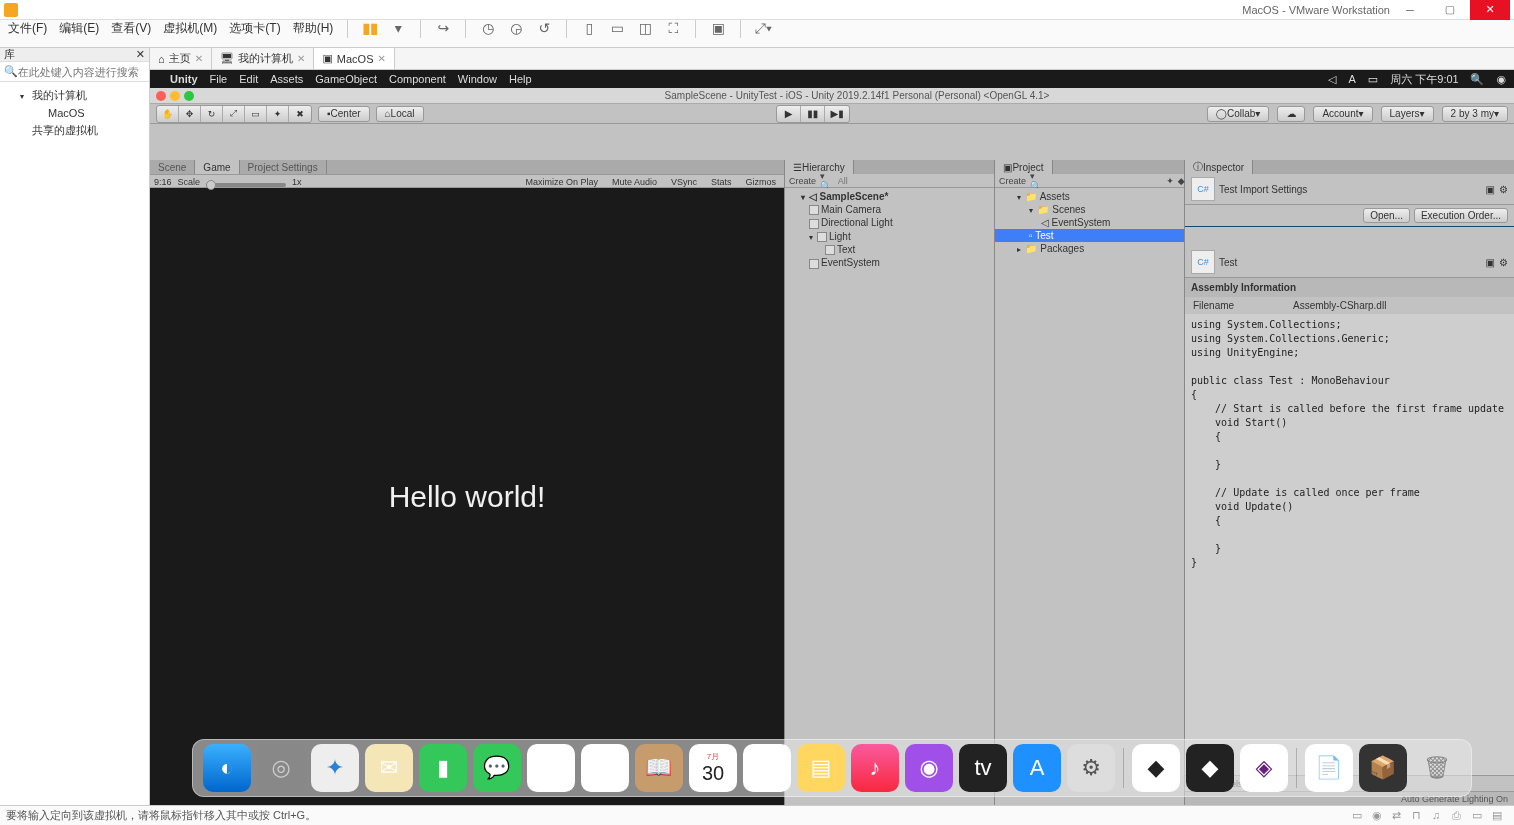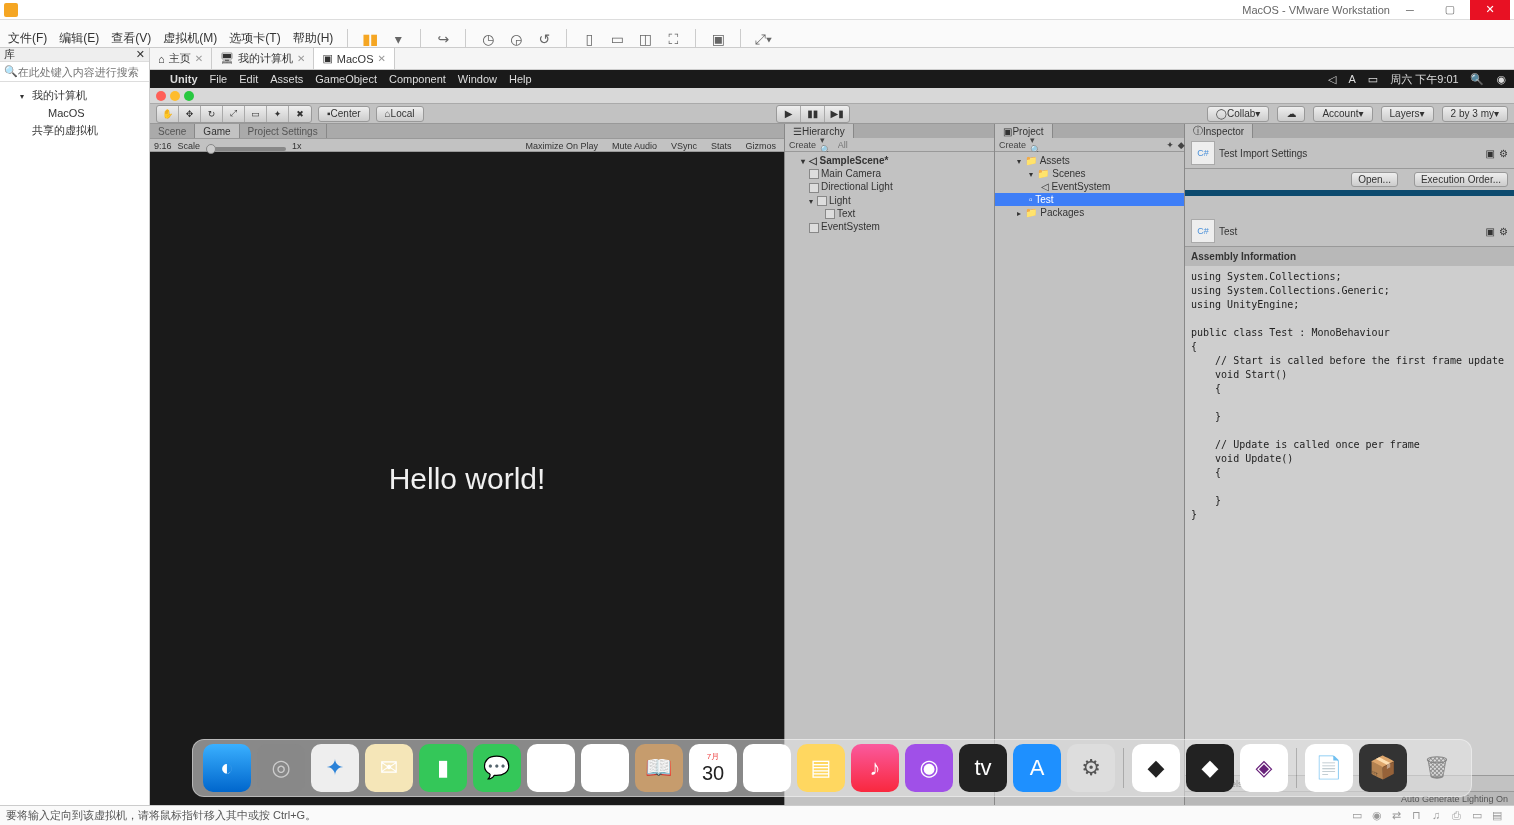--- a/index.html
+++ b/index.html
@@ -7,21 +7,21 @@
 
 
 .vm-titlebar { height:20px; background:#fff; display:flex; align-items:center; padding:0 4px; border-bottom:1px solid #ddd;text-align:right; }
 .vm-titlebar .vm-icon { width:14px; height:14px; background:#f5a623; border-radius:2px; margin-right:6px; }
 .vm-titlebar .title { flex:1; color:#666; font-size:11px; }
 .vm-titlebar .winbtns { display:flex; }
 .vm-titlebar .winbtn { width:40px; height:20px; display:flex; align-items:center; justify-content:center; color:#666; }
 .vm-titlebar .winbtn.close { background:#e81123; color:#fff; }
 
 
-.vm-menubar { height:28px; background:#fafafa; display:flex; align-items:flex-end; padding:0 8px; border-bottom:1px solid #ccc; gap:12px; }
+.vm-menubar { height:28px; background:#fafafa; display:flex; align-items:flex-start; padding:0 8px; border-bottom:1px solid #ccc; gap:12px; }
 .vm-menubar .mitem { font-size:12px; color:#333; cursor:pointer; }
 .vm-menubar .sep { width:1px; height:18px; background:#ccc; margin:0 2px; }
 .vm-menubar .tb-icon { width:16px; height:16px; display:flex; align-items:center; justify-content:center; color:#666; font-size:14px; }
 .vm-menubar .pause { color:#f5a623; font-weight:bold; }
 
 
 .vm-body { display:flex; height:calc(100% - 48px - 20px); }
 .vm-sidebar { width:150px; background:#fff; border-right:1px solid #ccc; display:flex; flex-direction:column; }
 .vm-sidebar .lib-hdr { height:14px; background:#eee; font-size:11px; padding:0 4px; display:flex; align-items:center; justify-content:space-between; border-bottom:1px solid #ddd; }
 .vm-sidebar .search { height:20px; display:flex; align-items:center; padding:0 4px; border-bottom:1px solid #ddd; }
@@ -58,21 +58,21 @@
 .unity-toolbar { height:20px; background:#c2c2c2; display:flex; align-items:center; padding:0 6px; border-bottom:1px solid #999; gap:2px; }
 .unity-toolbar .tool-grp { display:flex; border:1px solid #999; border-radius:3px; overflow:hidden; background:linear-gradient(#eee,#ccc); }
 .unity-toolbar .tool-btn { width:22px; height:16px; display:flex; align-items:center; justify-content:center; font-size:9px; border-right:1px solid #aaa; cursor:pointer; }
 .unity-toolbar .tool-btn:last-child { border-right:none; }
 .unity-toolbar .txt-btn { padding:0 8px; height:16px; display:flex; align-items:center; border:1px solid #999; border-radius:3px; background:linear-gradient(#eee,#ccc); font-size:10px; cursor:pointer; margin-left:4px; }
 .unity-toolbar .play-grp { display:flex; border:1px solid #999; border-radius:3px; background:linear-gradient(#eee,#ccc); margin:0 auto; }
 .unity-toolbar .play-btn { width:24px; height:16px; display:flex; align-items:center; justify-content:center; font-size:10px; border-right:1px solid #aaa; cursor:pointer; }
 .unity-toolbar .play-btn:last-child { border-right:none; }
 .unity-toolbar .right-grp { display:flex; gap:4px; align-items:center; }
 
-.unity-body { flex:1; display:flex; min-height:0; }
+.unity-body { flex:1; display:flex; min-height:0;margin-top:36px; }
 .panel { display:flex; flex-direction:column; background:#c2c2c2; border-right:1px solid #888; }
 .panel-tabs { height:14px; display:flex; align-items:stretch; background:#aaa; font-size:10px; }
 .panel-tab { padding:0 8px; background:#c2c2c2; border-right:1px solid #888; display:flex; align-items:center; cursor:pointer; }
 .panel-tab.inactive { background:#aaa; color:#555; }
 .panel-sub { height:14px; display:flex; align-items:center; padding:0 4px; font-size:9px; color:#444; border-bottom:1px solid #999; gap:4px; }
 
 
 .game-panel { width:635px; }
 .game-view { flex:1; background:#1a1a1a; display:flex; align-items:center; justify-content:center; }
 .game-view .hello { color:#f0f0f0; font-size:30px; font-family:Arial,sans-serif; }
@@ -98,21 +98,21 @@
 .p-item.lvl2 { padding-left:34px; }
 .p-item.lvl3 { padding-left:46px; }
 .p-item.sel { background:#3e7ef7; color:#fff; }
 .p-item .arrow { display:inline-block; width:8px; font-size:8px; }
 
 
 .inspector-panel { flex:1; border-right:none; }
 .insp-body { flex:1; background:#c2c2c2; font-size:10px; display:flex; flex-direction:column; }
 .insp-hdr { padding:3px 6px; border-bottom:1px solid #999; display:flex; align-items:center; gap:4px; }
 .insp-hdr .cs-icon { width:24px; height:24px; background:#eee; border:1px solid #aaa; display:flex; align-items:center; justify-content:center; font-size:9px; color:#4a90d9; }
-.insp-btns { padding:3px 6px; display:flex; gap:16px; justify-content:flex-end; border-bottom:6px solid #0c4a6e; }
+.insp-btns { padding:3px 6px; display:flex; gap:4px; justify-content:flex-end; border-bottom:1px solid #0c4a6e; }
 .insp-btns .b { padding:1px 6px; border:1px solid #999; border-radius:3px; background:linear-gradient(#eee,#ccc); cursor:pointer; font-size:10px; }
 .insp-section { padding:4px 6px; background:#b8b8b8; font-weight:bold; font-size:10px; }
 .insp-row { padding:3px 8px; display:flex; font-size:10px; }
 .insp-row .k { width:100px; }
 .insp-code { flex:1; background:#cecece; padding:4px 6px; font-family:Consolas,monospace; font-size:10px; line-height:1.4; color:#222; white-space:pre; overflow:auto; }
 .insp-footer { height:16px; background:#c2c2c2; border-top:1px solid #999; font-size:9px; padding:0 6px; display:flex; align-items:center; }
 .insp-footer2 { height:14px; background:#b8b8b8; border-top:1px solid #999; font-size:9px; padding:0 6px; display:flex; align-items:center; justify-content:flex-end; color:#555; }
 
 
 .mac-dock { position:absolute; bottom:8px; left:50%; transform:translateX(-50%); height:58px; background:rgba(230,230,230,0.55); border-radius:12px; display:flex; align-items:center; padding:4px 10px; gap:6px; border:1px solid rgba(255,255,255,0.4); }
@@ -233,20 +233,21 @@
         </div>
       </div>
 
       <div class="unity-window">
         <div class="unity-titlebar">
           <div class="traffic">
               <span class="r"></span>
               <span class="y"></span>
               <span class="g"></span>
             </div>
+          <div class="wt">SampleScene - UnityTest - iOS - Unity 2019.2.14f1 Personal (Personal) &lt;OpenGL 4.1&gt;</div>
         </div>
 
         <div class="unity-toolbar">
           <div class="tool-grp">
             <div class="tool-btn">✋</div>
             <div class="tool-btn">✥</div>
             <div class="tool-btn">↻</div>
             <div class="tool-btn">⤢</div>
             <div class="tool-btn">▭</div>
             <div class="tool-btn">✦</div>
@@ -340,20 +341,24 @@
                 <div class="b">Execution Order...</div>
               </div>
               <div style="height:20px;"></div>
               <div class="insp-hdr">
                 <div class="cs-icon">C#</div>
                 <span style="flex:1;">Test</span>
                 <span>▣</span>
                   <span>⚙</span>
               </div>
               <div class="insp-section">Assembly Information</div>
+              <div class="insp-row">
+                  <span class="k">Filename</span>
+                  <span>Assembly-CSharp.dll</span>
+                </div>
               <div class="insp-code">using System.Collections;
 using System.Collections.Generic;
 using UnityEngine;
 
 public class Test : MonoBehaviour
 {
     // Start is called before the first frame update
     void Start()
     {
         

